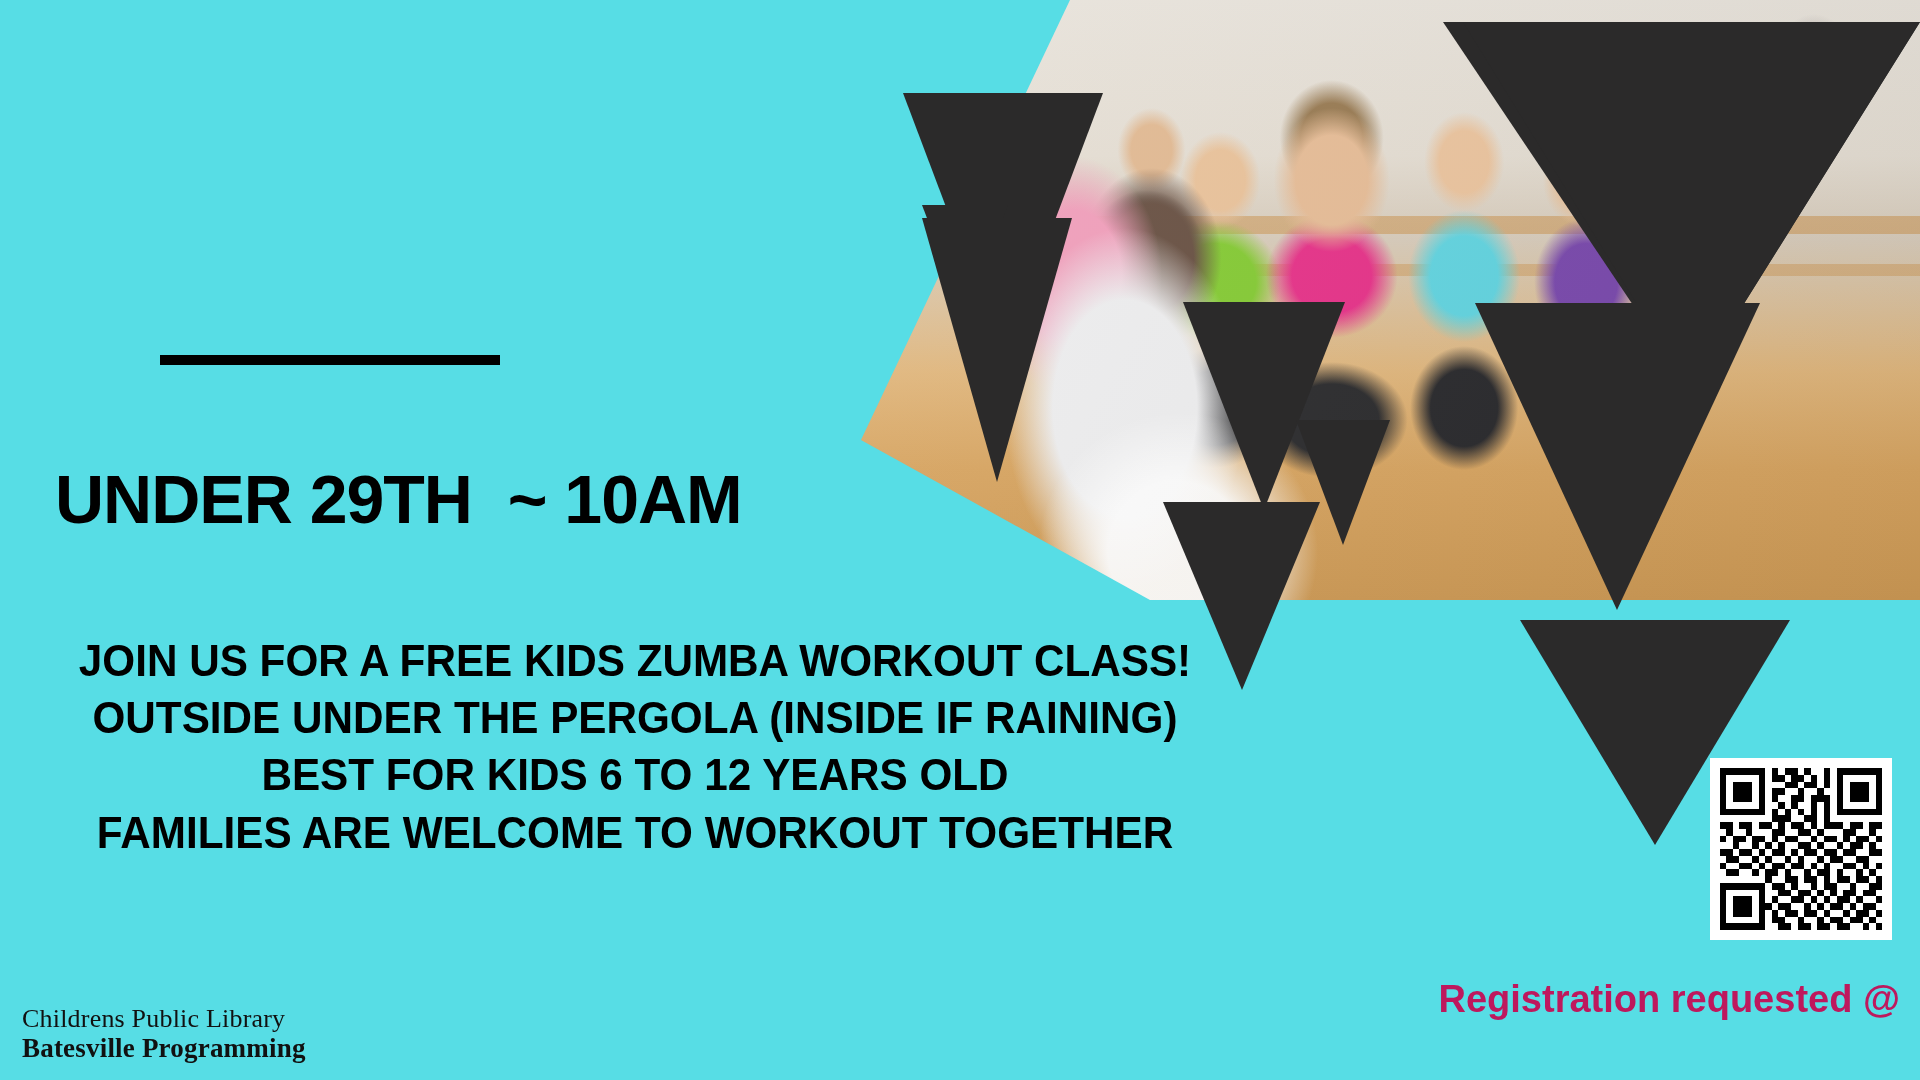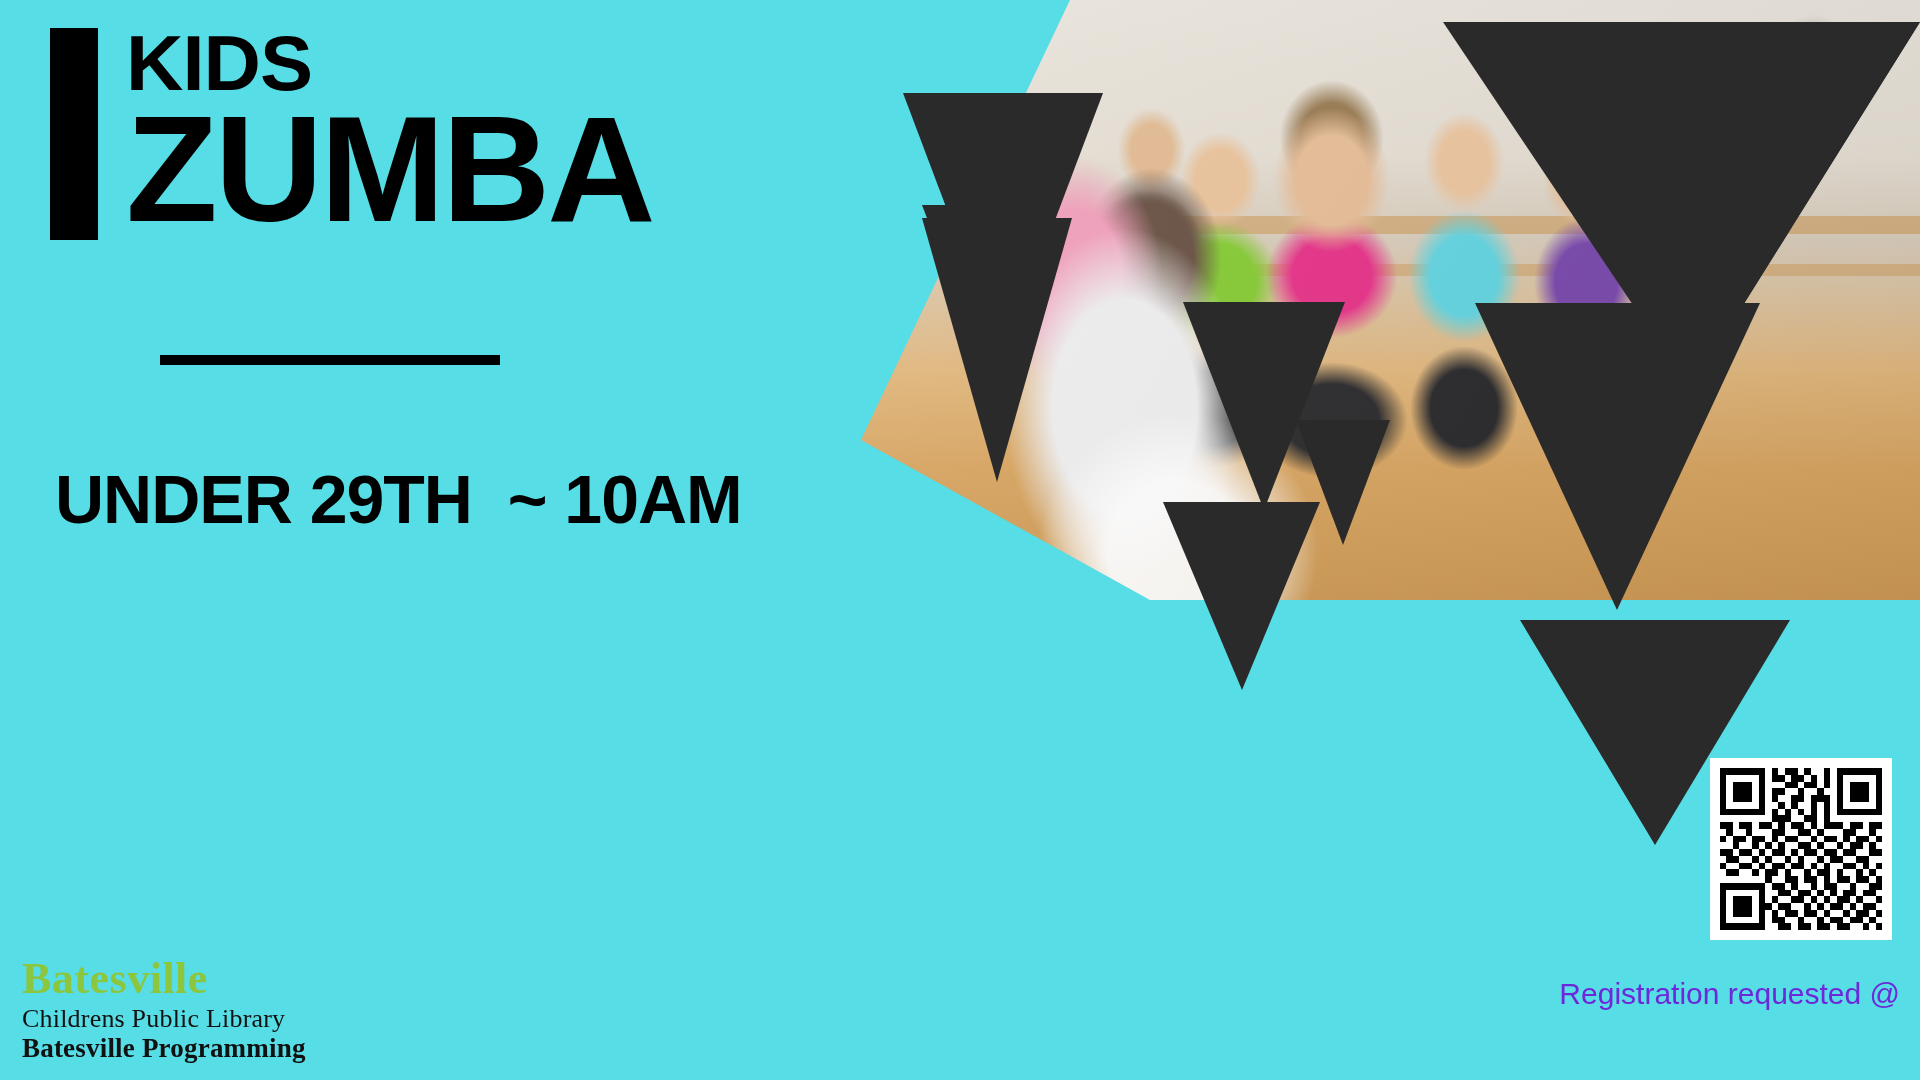--- a/index.html
+++ b/index.html
@@ -226,24 +226,24 @@
     display:grid;
   }
 
   
   .registration{
     position:absolute;
     left:1180px; top:975px;
     width:720px;
     text-align:right;
     font-family:"Liberation Sans", sans-serif;
-    font-weight:normal;
-    font-size:30px;
+    font-weight:bold;
+    font-size:38px;
     line-height:1.28;
-    color:#6d28d9;
+    color:#be185d;
   }
 </style>
 </head>
 <body>
 
 <div id="flyer">
 
   <div class="photo-wrap">
     <div class="photo"></div>
     <div class="photo-grain"></div>
@@ -259,36 +259,34 @@
 
     <polygon fill="#2B2A2A" points="1463,22 1920,22 1690,390"></polygon>
     <polygon fill="#2B2A2A" points="1475,303 1760,303 1617,610"></polygon>
     <polygon fill="#2B2A2A" points="1183,302 1345,302 1264,510"></polygon>
     <polygon fill="#2B2A2A" points="1296,420 1390,420 1343,545"></polygon>
 
     <polygon fill="#2B2A2A" points="1163,502 1320,502 1242,690"></polygon>
     <polygon fill="#2B2A2A" points="1520,620 1790,620 1655,845"></polygon>
   </svg>
 
-  <div class="headline">
-    <div class="head-bar"></div>
-    <div class="head-text">
-      <div class="kids">KIDS</div>
-      <div class="zumba">ZUMBA</div>
-    </div>
+
+  <div class="rule"></div>
+
+  <div class="datetime">UNDER 29TH  ~ 10AM</div>
+
+  <div class="body-copy">
+    <div class="line">JOIN US FOR A FREE KIDS ZUMBA WORKOUT CLASS!</div>
+    <div class="line">OUTSIDE UNDER THE PERGOLA (INSIDE IF RAINING)</div>
+    <div class="line">BEST FOR KIDS 6 TO 12 YEARS OLD</div>
+    <div class="line">FAMILIES ARE WELCOME TO WORKOUT TOGETHER</div>
   </div>
-
-  <div class="rule"></div>
-
-  <div class="datetime">UNDER 29TH  ~ 10AM</div>
-
 
   <div class="logo">
     <div class="logo-text">
-      <div class="batesville">Batesville</div>
       <div class="mpl">Childrens Public Library</div>
       <div class="childrens">Batesville Programming</div>
     </div>
   </div>
 
   <div class="qr">
     <div class="qr-grid" id="qr-grid" style="grid-template-columns: repeat(25, 1fr); grid-template-rows: repeat(24, 1fr);">
         <div style="background:#000"></div>
         <div style="background:#000"></div>
         <div style="background:#000"></div>

